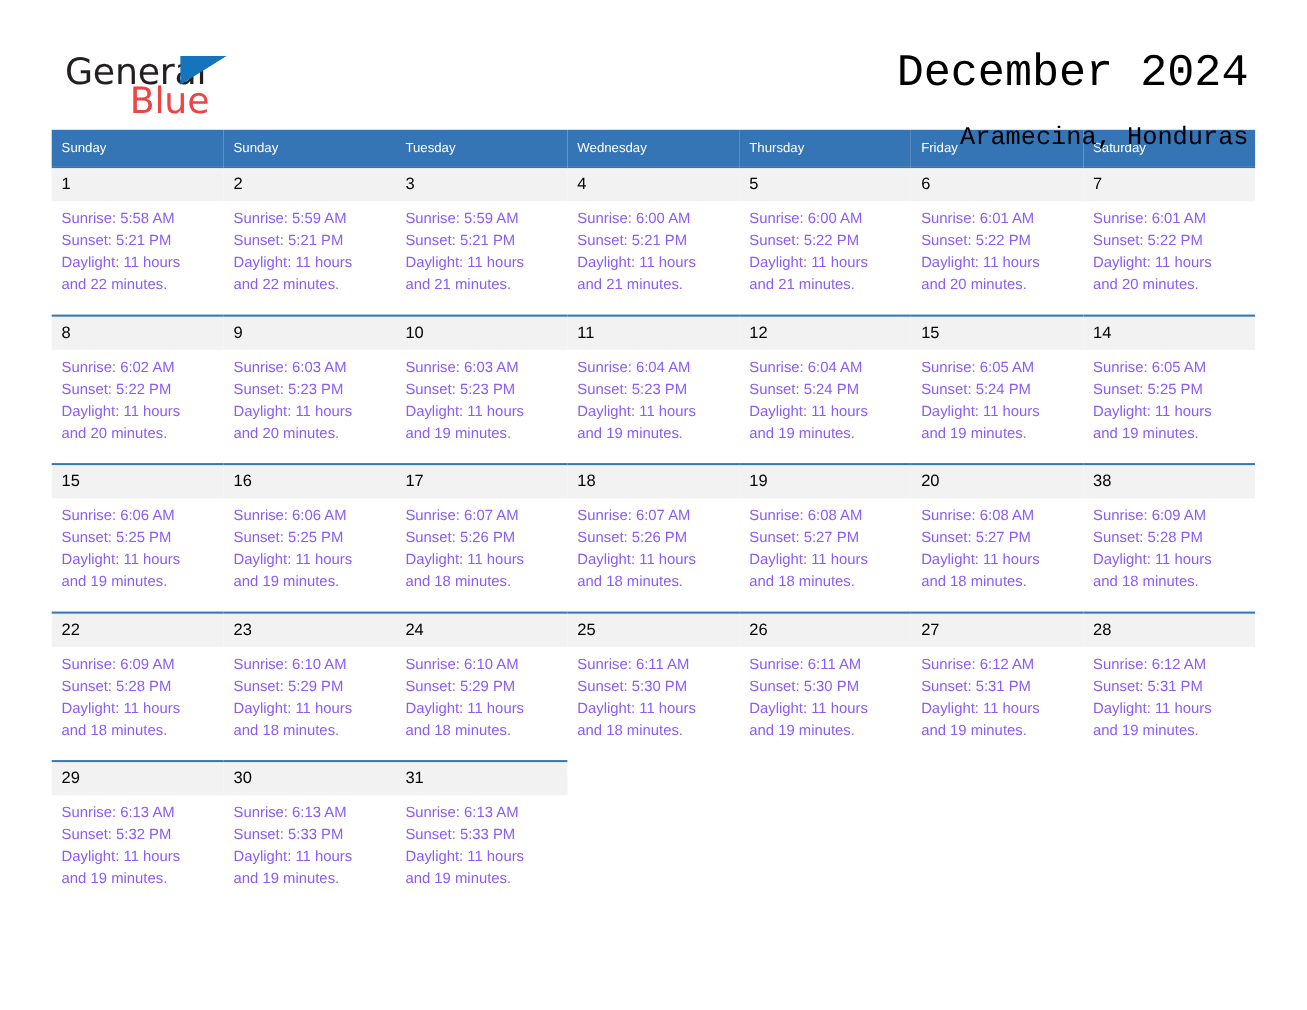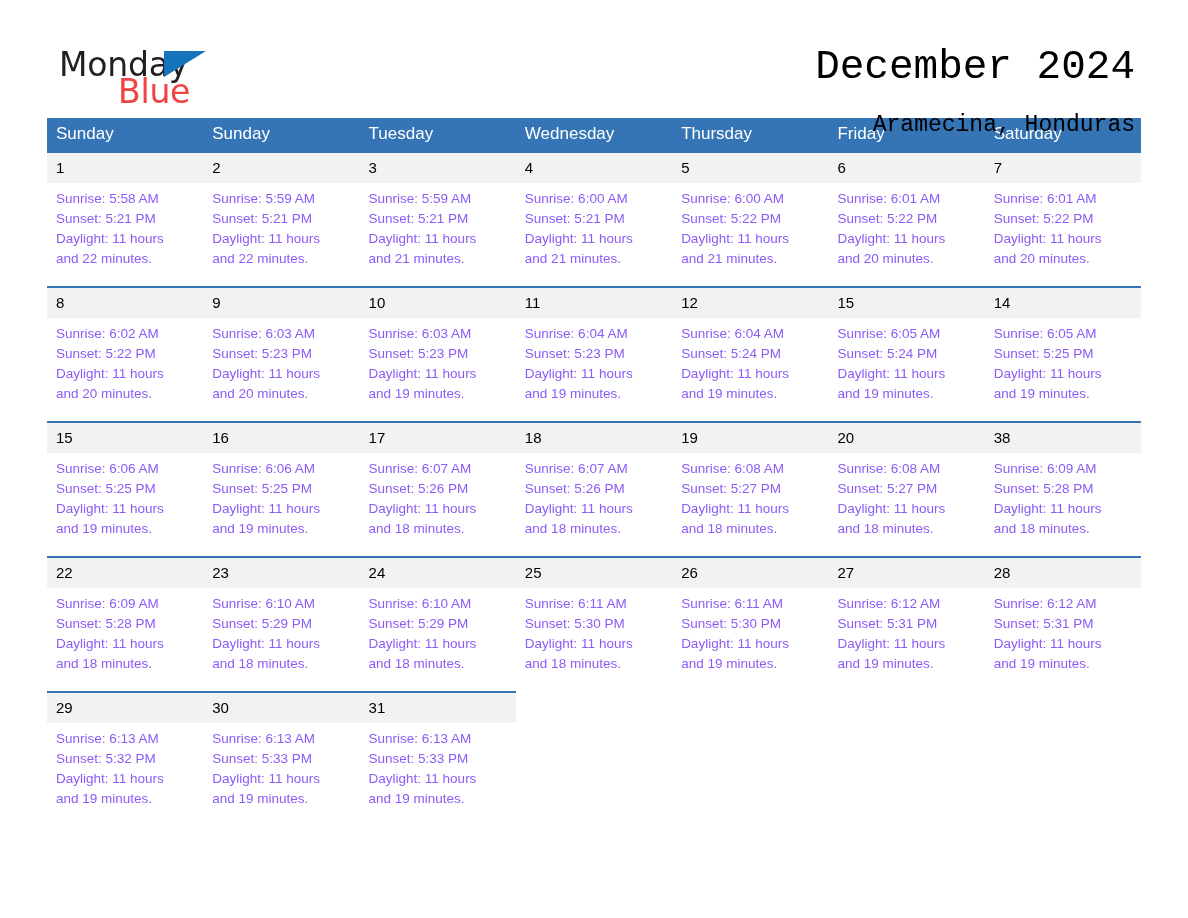--- a/index.html
+++ b/index.html
@@ -90,21 +90,21 @@
   
   .calendar {
     margin-top: 8px;
     width: 1094px;
     border-collapse: collapse;
     table-layout: fixed;
   }
   .calendar th {
     background: #3574b5;
     color: #ffffff;
-    font-size: 17px;
+    font-size: 12px;
     font-weight: 400;
     text-align: left;
     padding: 7px 0 8px 9px;
     line-height: 18px;
     border: 0;
   }
   .calendar td {
     vertical-align: top;
     padding: 0;
     border: 0;
@@ -141,21 +141,21 @@
   }
 </style>
 </head>
 <body>
 
 <div class="page">
 
   <div class="masthead">
 
     <div class="brand">
-      <span class="brand-general">Monday</span>
+      <span class="brand-general">General</span>
       <span class="brand-triangle"></span>
       <span class="brand-blue">Blue</span>
     </div>
 
     <div class="title-block">
       <div class="month-title">December 2024</div>
       <div class="location">Aramecina, Honduras</div>
     </div>
 
   </div>

